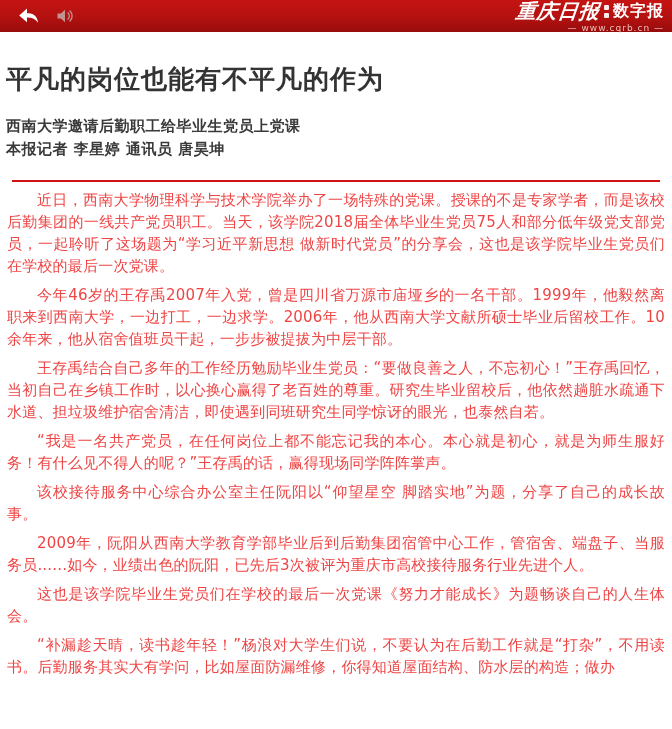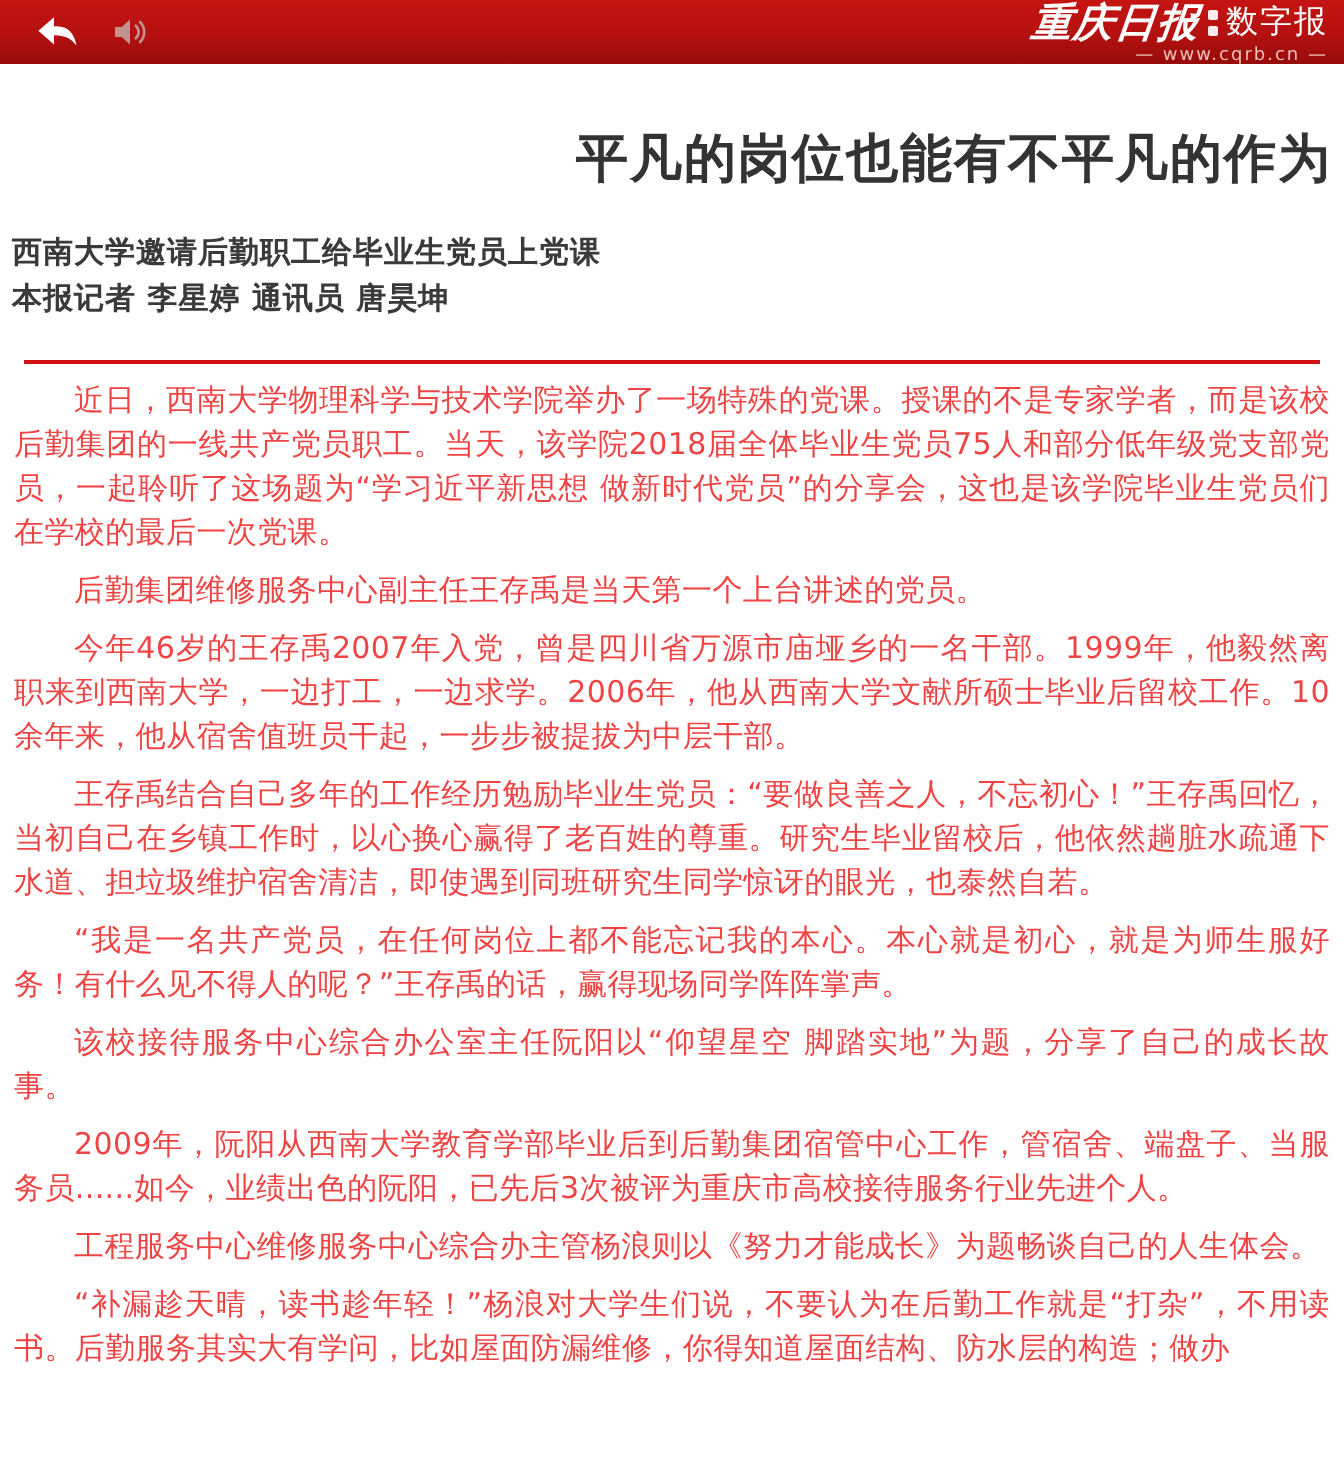--- a/index.html
+++ b/index.html
@@ -32,30 +32,30 @@
   }
   .logo-seal {
     display: inline-block; width: 5px; height: 14px; position: relative;
   }
   .logo-seal::before, .logo-seal::after {
     content: ""; position: absolute; left: 0; width: 5px; height: 5px;
     background: rgba(255,255,255,.92); border-radius: 1px;
   }
   .logo-seal::before { top: 1px; }
   .logo-seal::after { bottom: 0; }
-  .logo-suffix { font-size: 16px; font-weight: normal; letter-spacing: 1px; }
+  .logo-suffix { font-size: 16px; font-weight: bold; letter-spacing: 1px; }
   .logo-url {
     font-size: 9px; color: #eec0ba; letter-spacing: 1px; margin-top: 3px;
     font-weight: normal;
   }
 
   
   .article { padding: 0 6px; }
   .article-title {
-    text-align: right; font-size: 26px; font-weight: bold; color: #333;
+    text-align: left; font-size: 26px; font-weight: bold; color: #333;
     letter-spacing: 1px; margin: 30px 0 20px 0;
   }
   .article-subtitle, .article-byline {
     font-size: 15px; font-weight: bold; color: #3a3a3a;
     margin: 4px 0; letter-spacing: .5px;
   }
   .article-byline { margin-bottom: 21px; }
   .red-divider {
     border: none; border-top: 2px solid #cf1212;
     margin: 0 6px 6px 6px;
@@ -98,24 +98,23 @@
     </div>
   </header>
 
   <main class="article">
     <h1 class="article-title">平凡的岗位也能有不平凡的作为</h1>
     <div class="article-subtitle">西南大学邀请后勤职工给毕业生党员上党课</div>
     <div class="article-byline">本报记者 李星婷 通讯员 唐昊坤</div>
     <hr class="red-divider">
     <div class="article-body">
         <p class="para">近日，西南大学物理科学与技术学院举办了一场特殊的党课。授课的不是专家学者，而是该校后勤集团的一线共产党员职工。当天，该学院2018届全体毕业生党员75人和部分低年级党支部党员，一起聆听了这场题为“学习近平新思想 做新时代党员”的分享会，这也是该学院毕业生党员们在学校的最后一次党课。</p>
-        <p class="para">后勤集团维修服务中心副主任王存禹是当天第一个上台讲述的党员。</p>
         <p class="para">今年46岁的王存禹2007年入党，曾是四川省万源市庙垭乡的一名干部。1999年，他毅然离职来到西南大学，一边打工，一边求学。2006年，他从西南大学文献所硕士毕业后留校工作。10余年来，他从宿舍值班员干起，一步步被提拔为中层干部。</p>
         <p class="para">王存禹结合自己多年的工作经历勉励毕业生党员：“要做良善之人，不忘初心！”王存禹回忆，当初自己在乡镇工作时，以心换心赢得了老百姓的尊重。研究生毕业留校后，他依然趟脏水疏通下水道、担垃圾维护宿舍清洁，即使遇到同班研究生同学惊讶的眼光，也泰然自若。</p>
         <p class="para">“我是一名共产党员，在任何岗位上都不能忘记我的本心。本心就是初心，就是为师生服好务！有什么见不得人的呢？”王存禹的话，赢得现场同学阵阵掌声。</p>
         <p class="para">该校接待服务中心综合办公室主任阮阳以“仰望星空 脚踏实地”为题，分享了自己的成长故事。</p>
         <p class="para">2009年，阮阳从西南大学教育学部毕业后到后勤集团宿管中心工作，管宿舍、端盘子、当服务员......如今，业绩出色的阮阳，已先后3次被评为重庆市高校接待服务行业先进个人。</p>
-        <p class="para">工程服务中心维修服务中心综合办主管杨浪则以《努力才能成长》为题畅谈自己的人生体会。</p>
+        <p class="para">这也是该学院毕业生党员们在学校的最后一次党课《努力才能成长》为题畅谈自己的人生体会。</p>
         <p class="para">“补漏趁天晴，读书趁年轻！”杨浪对大学生们说，不要认为在后勤工作就是“打杂”，不用读书。后勤服务其实大有学问，比如屋面防漏维修，你得知道屋面结构、防水层的构造；做办</p>
       </div>
   </main>
 
 </div>
 
 </body></html>

